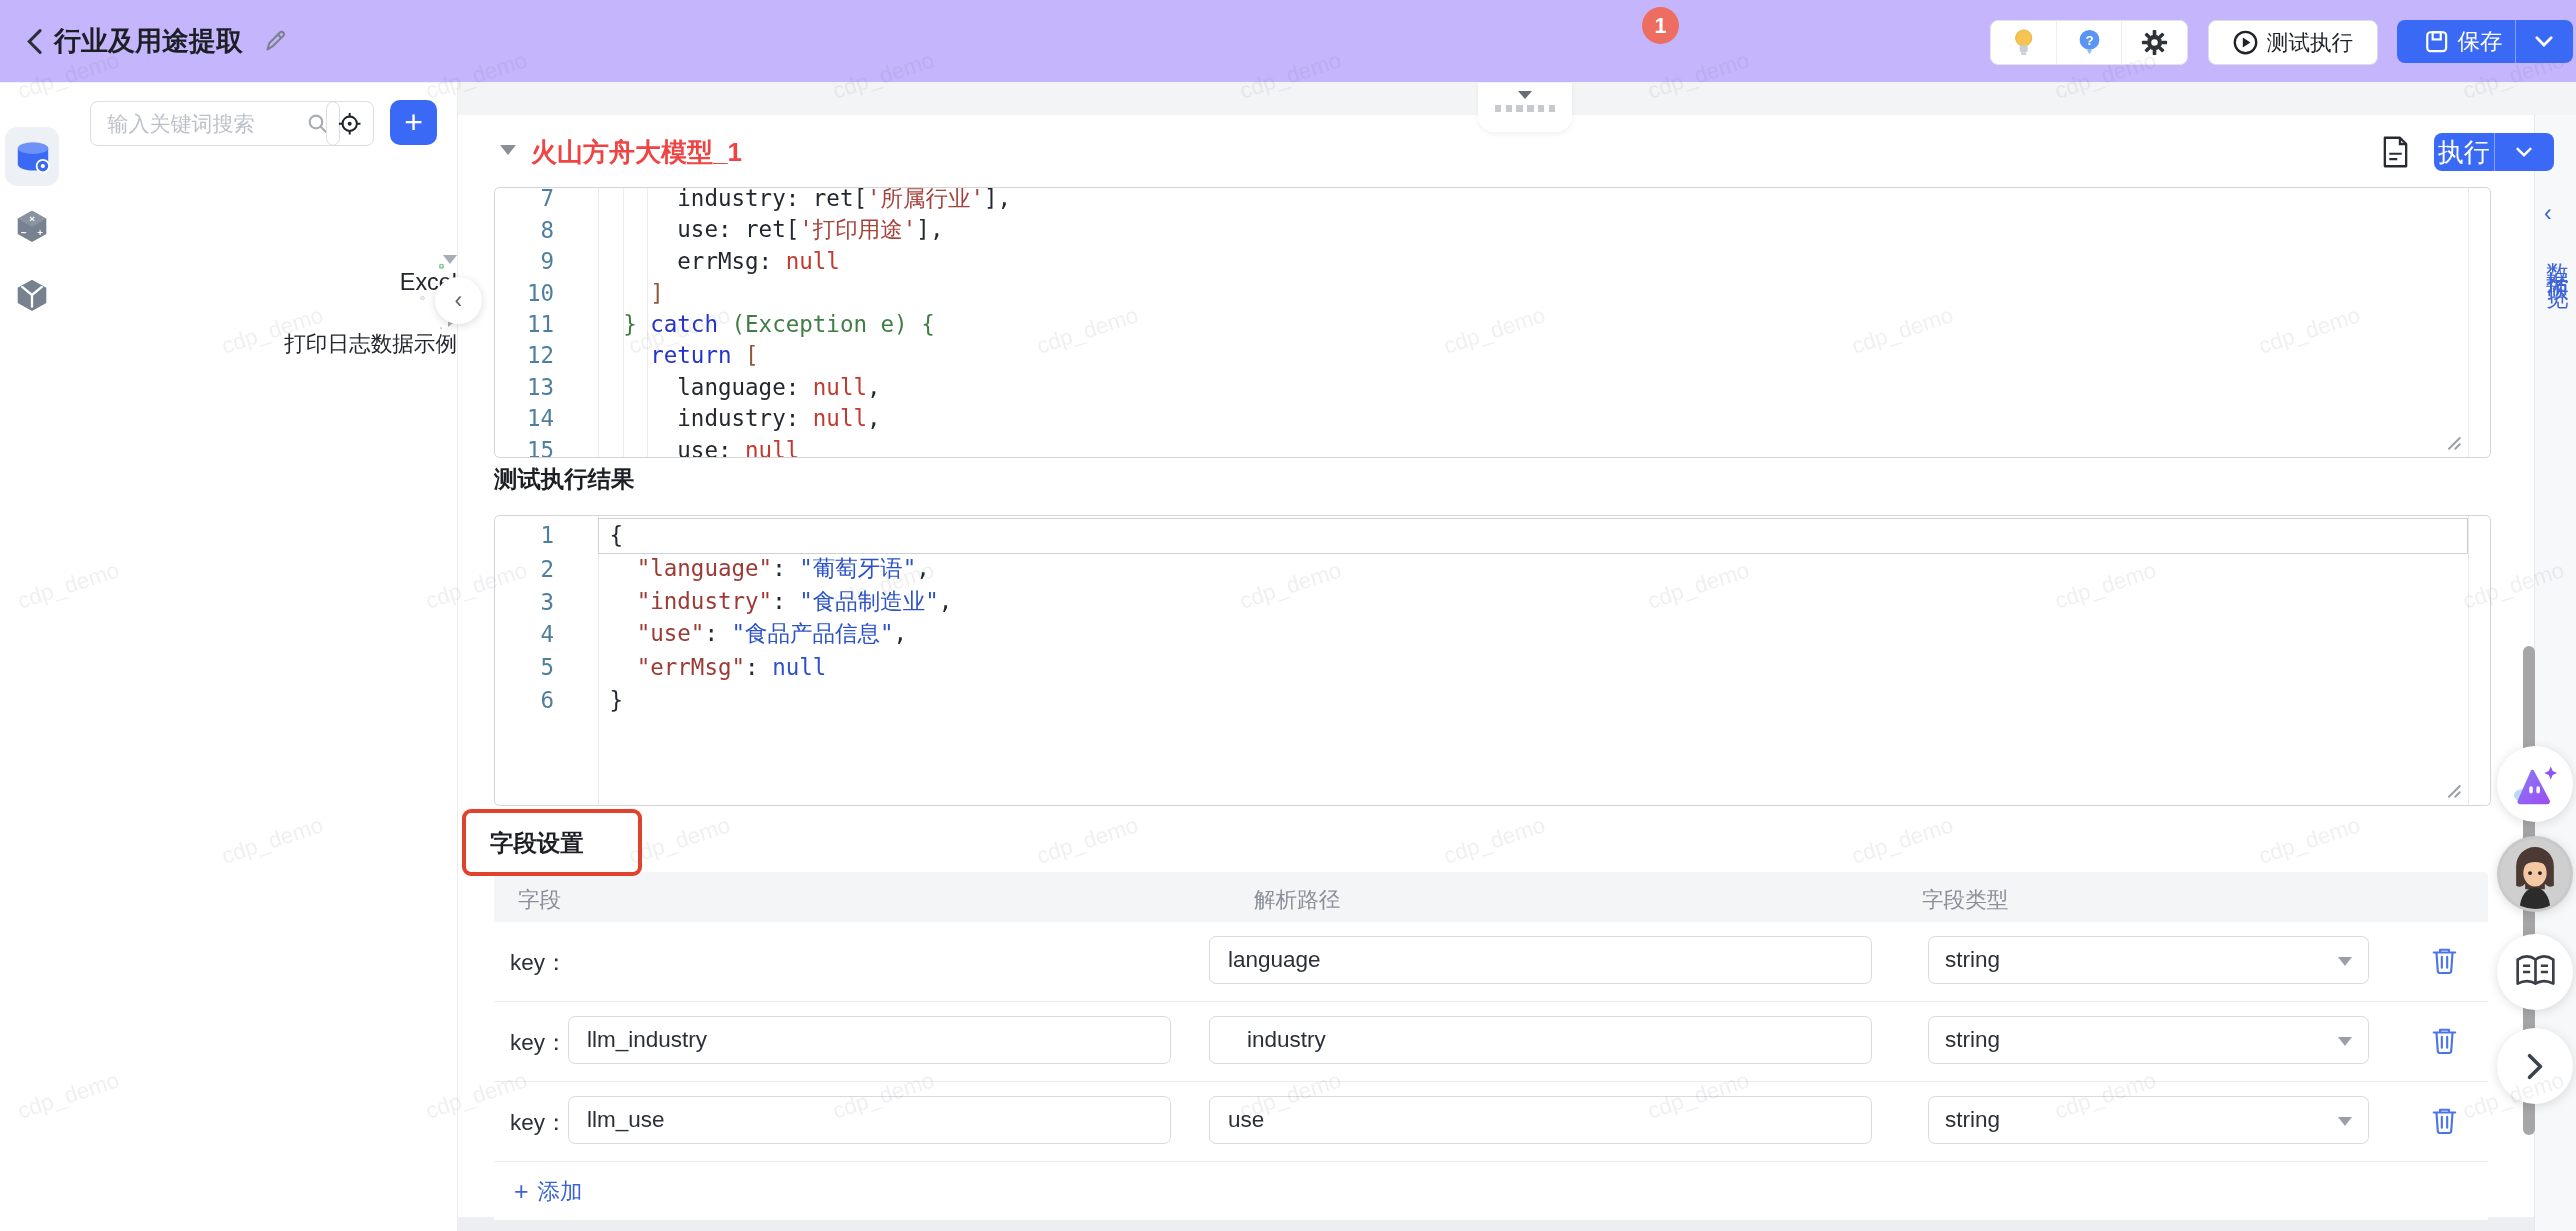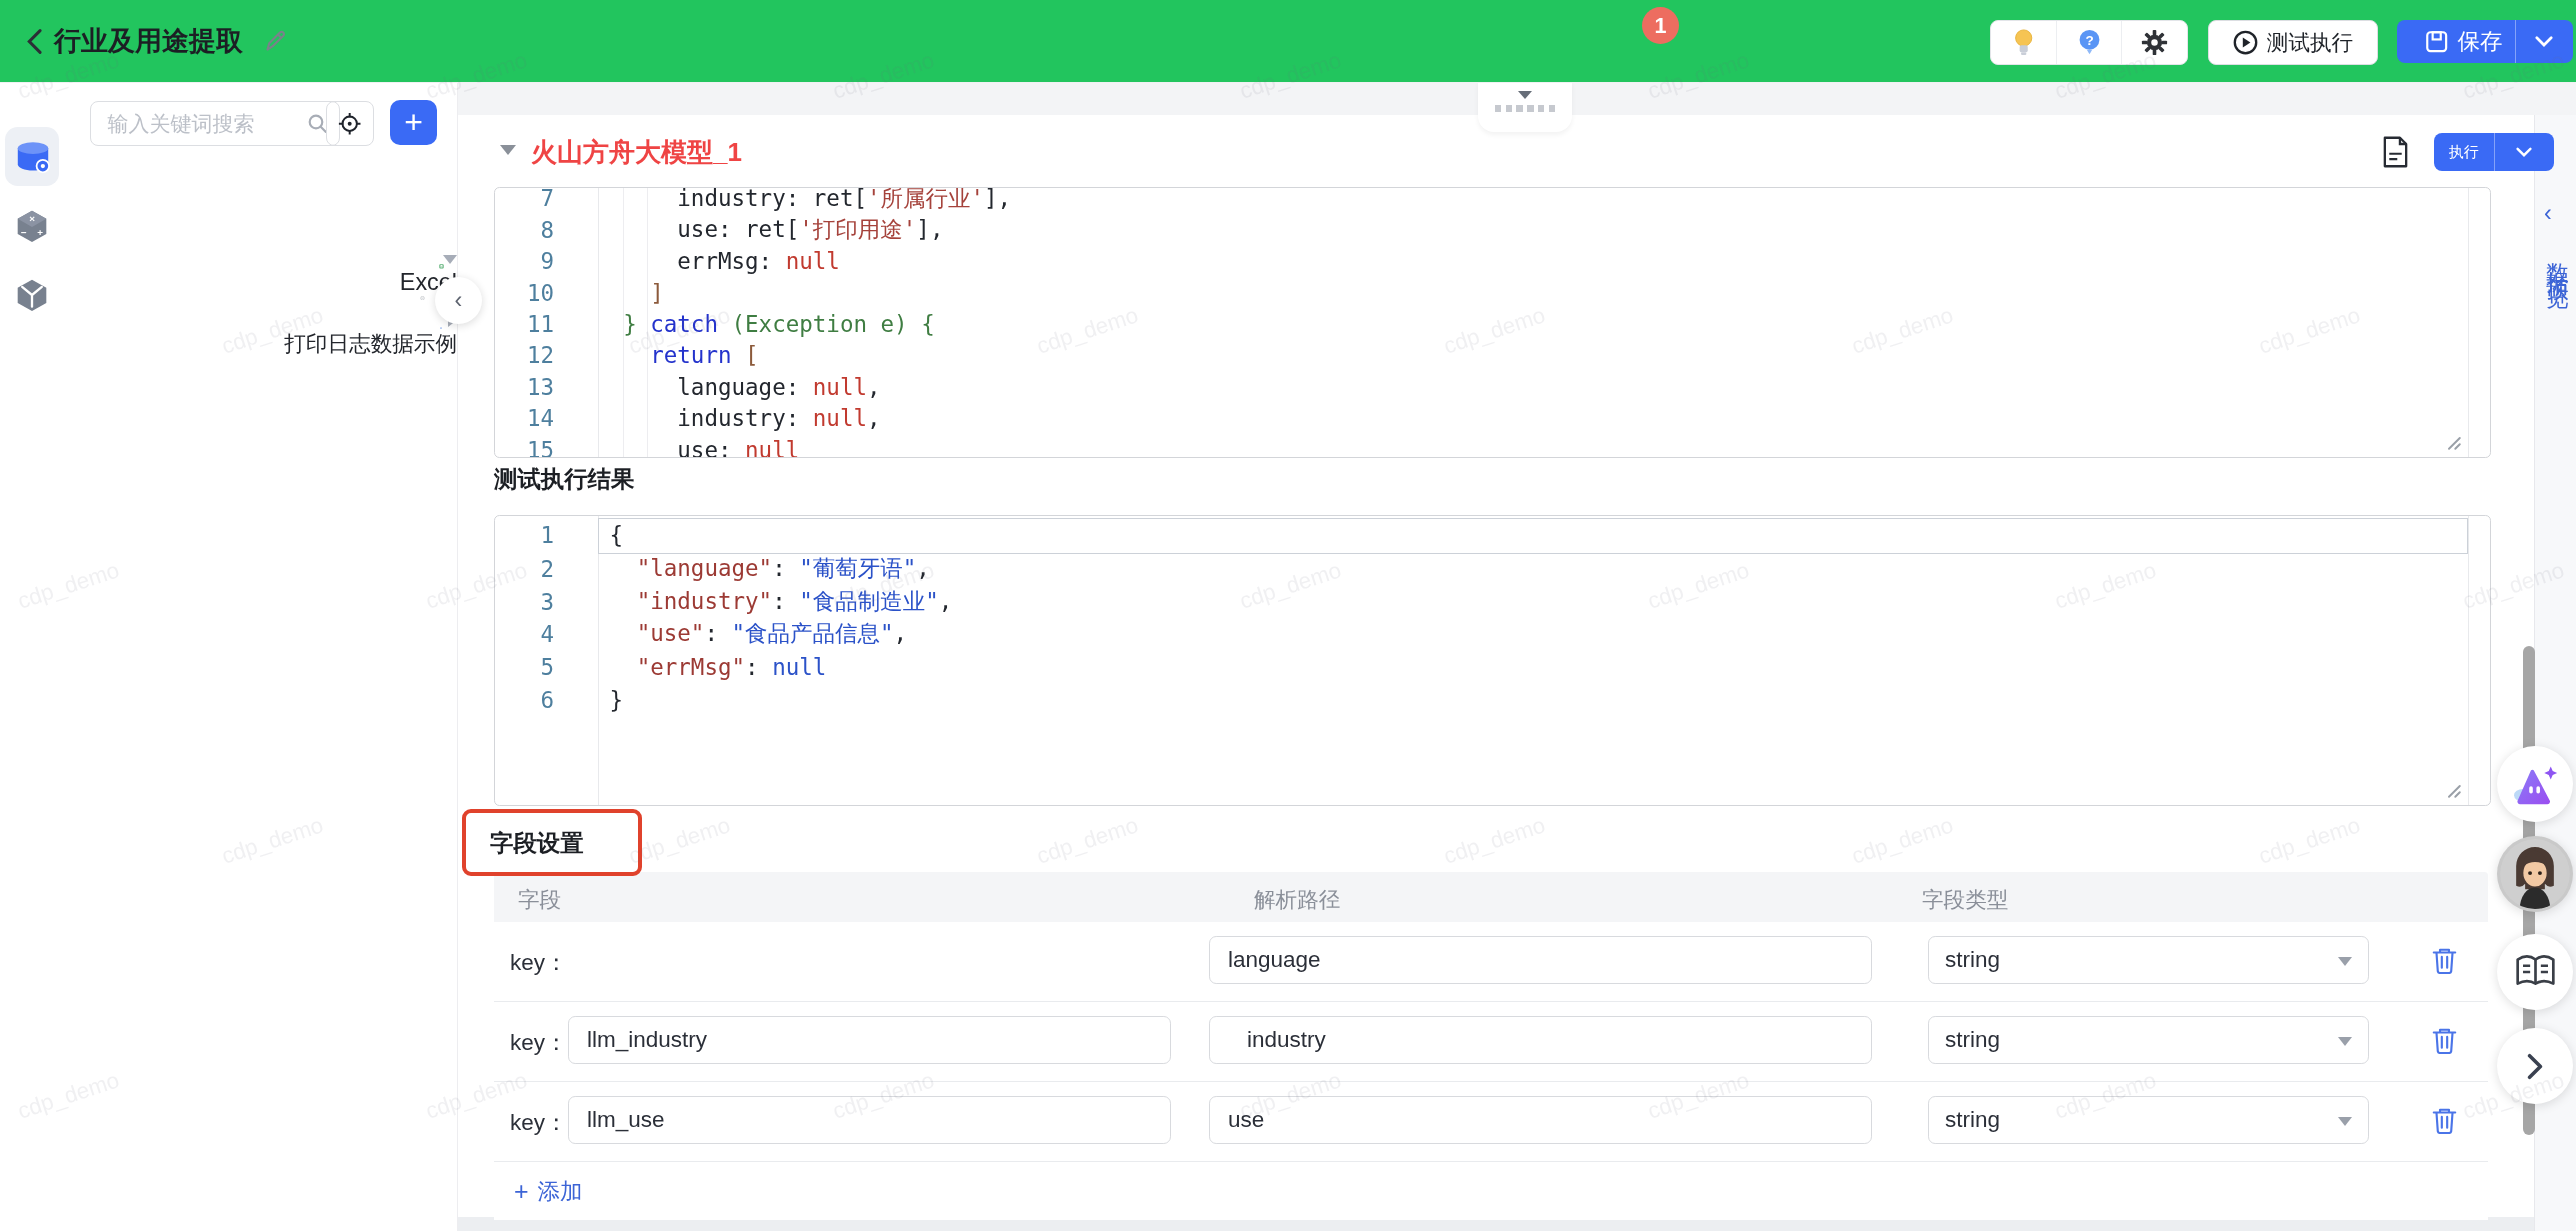--- a/index.html
+++ b/index.html
@@ -1,20 +1,20 @@
 <!DOCTYPE html>
 <html style="font-size:14.4px"><head>
 <meta charset="utf-8">
 <style>
   html,body{margin:0;padding:0;background:#fff;}
   #stage{position:relative;width:2576px;height:1231px;overflow:hidden;background:#fff;
          font-family:"Liberation Sans","DejaVu Sans",sans-serif;color:#23272e;}
   .abs{position:absolute;}
   
-  #topbar{left:0;top:0;width:2576px;height:82px;background:#22c55e;border-bottom:0.9px solid #f0f1f3;z-index:30;}
+  #topbar{left:0;top:0;width:2576px;height:82px;background:#c4b5fd;border-bottom:0.9px solid #f0f1f3;z-index:30;}
   #page-title{left:54px;top:23.4px;font-size:27px;font-weight:600;color:#1c1f24;}
   #badge{left:1642px;top:7.2px;width:37px;height:37px;border-radius:50%;background:#ed6d60;color:#fff;
          font-size:21.6px;font-weight:700;display:flex;align-items:center;justify-content:center;z-index:40;}
   .icon-group{left:1990px;top:20px;width:196px;height:43px;border:1.4px solid #e3e5e9;border-radius:8px;
               background:#fff;display:flex;align-items:center;}
   .icon-cell{flex:1;height:100%;display:flex;align-items:center;justify-content:center;}
   .icon-cell + .icon-cell{border-left:0.9px solid #eceef1;}
   .btn-plain{left:2208px;top:20px;width:168px;height:43px;border:1.4px solid #dcdee2;border-radius:8px;background:#fff;
              display:flex;align-items:center;justify-content:center;gap:9px;font-size:21.6px;color:#1f2329;cursor:pointer;}
   .btn-primary{background:#3a6af5;color:#fff;border-radius:8px;display:flex;align-items:center;cursor:pointer;}
@@ -49,21 +49,21 @@
          box-shadow:0 2.7px 5.4px rgba(0,0,0,.05);display:flex;flex-direction:column;align-items:center;cursor:pointer;}
   .notch-caret{margin-top:9px;width:0;height:0;border-left:7.2px solid transparent;border-right:7.2px solid transparent;
                border-top:8px solid #666d78;}
   #notch-dots{margin-top:6.3px;display:flex;gap:4.5px;}
   #notch-dots i{width:6.3px;height:6.3px;background:#c6c9cf;display:block;}
   #node-caret{left:43px;top:63px;width:0;height:0;border-left:8px solid transparent;border-right:8px solid transparent;
               border-top:10px solid #8a9099;cursor:pointer;}
   #node-title{left:74px;top:53px;font-size:26px;font-weight:600;color:#ef4444;}
   #doc-icon{left:1924px;top:54px;cursor:pointer;}
   #run-btn{left:1977px;top:51px;width:120px;height:38px;font-size:21.6px;z-index:26;}
-  #run-main{flex:1;display:flex;align-items:center;justify-content:center;height:100%;font-size:15px;}
+  #run-main{flex:1;display:flex;align-items:center;justify-content:center;height:100%;font-size:26px;}
   
   .editor{background:#fff;border:1.4px solid #d3d5d9;border-radius:5.4px;overflow:hidden;
           font-family:"DejaVu Sans Mono","Liberation Mono",monospace;z-index:15;}
   .gsep{position:absolute;left:103px;top:0;bottom:0;width:0.9px;background:#e8e9ec;}
   .rsep{position:absolute;right:21px;top:0;bottom:0;width:0.9px;background:#e8e9ec;}
   .guide{position:absolute;top:0;bottom:0;width:0.9px;background:#ededf0;}
   .cline{position:absolute;left:0;right:0;display:flex;align-items:center;}
   .ln{width:59px;text-align:right;color:#4e7f9e;flex:none;}
   .ctext{margin-left:43px;padding-left:12.6px;white-space:pre;}
   .tk-p{color:#23272e;} .tk-s{color:#a5423b;} .tk-r{color:#c13a2f;} .tk-br{color:#8c5a3b;}

